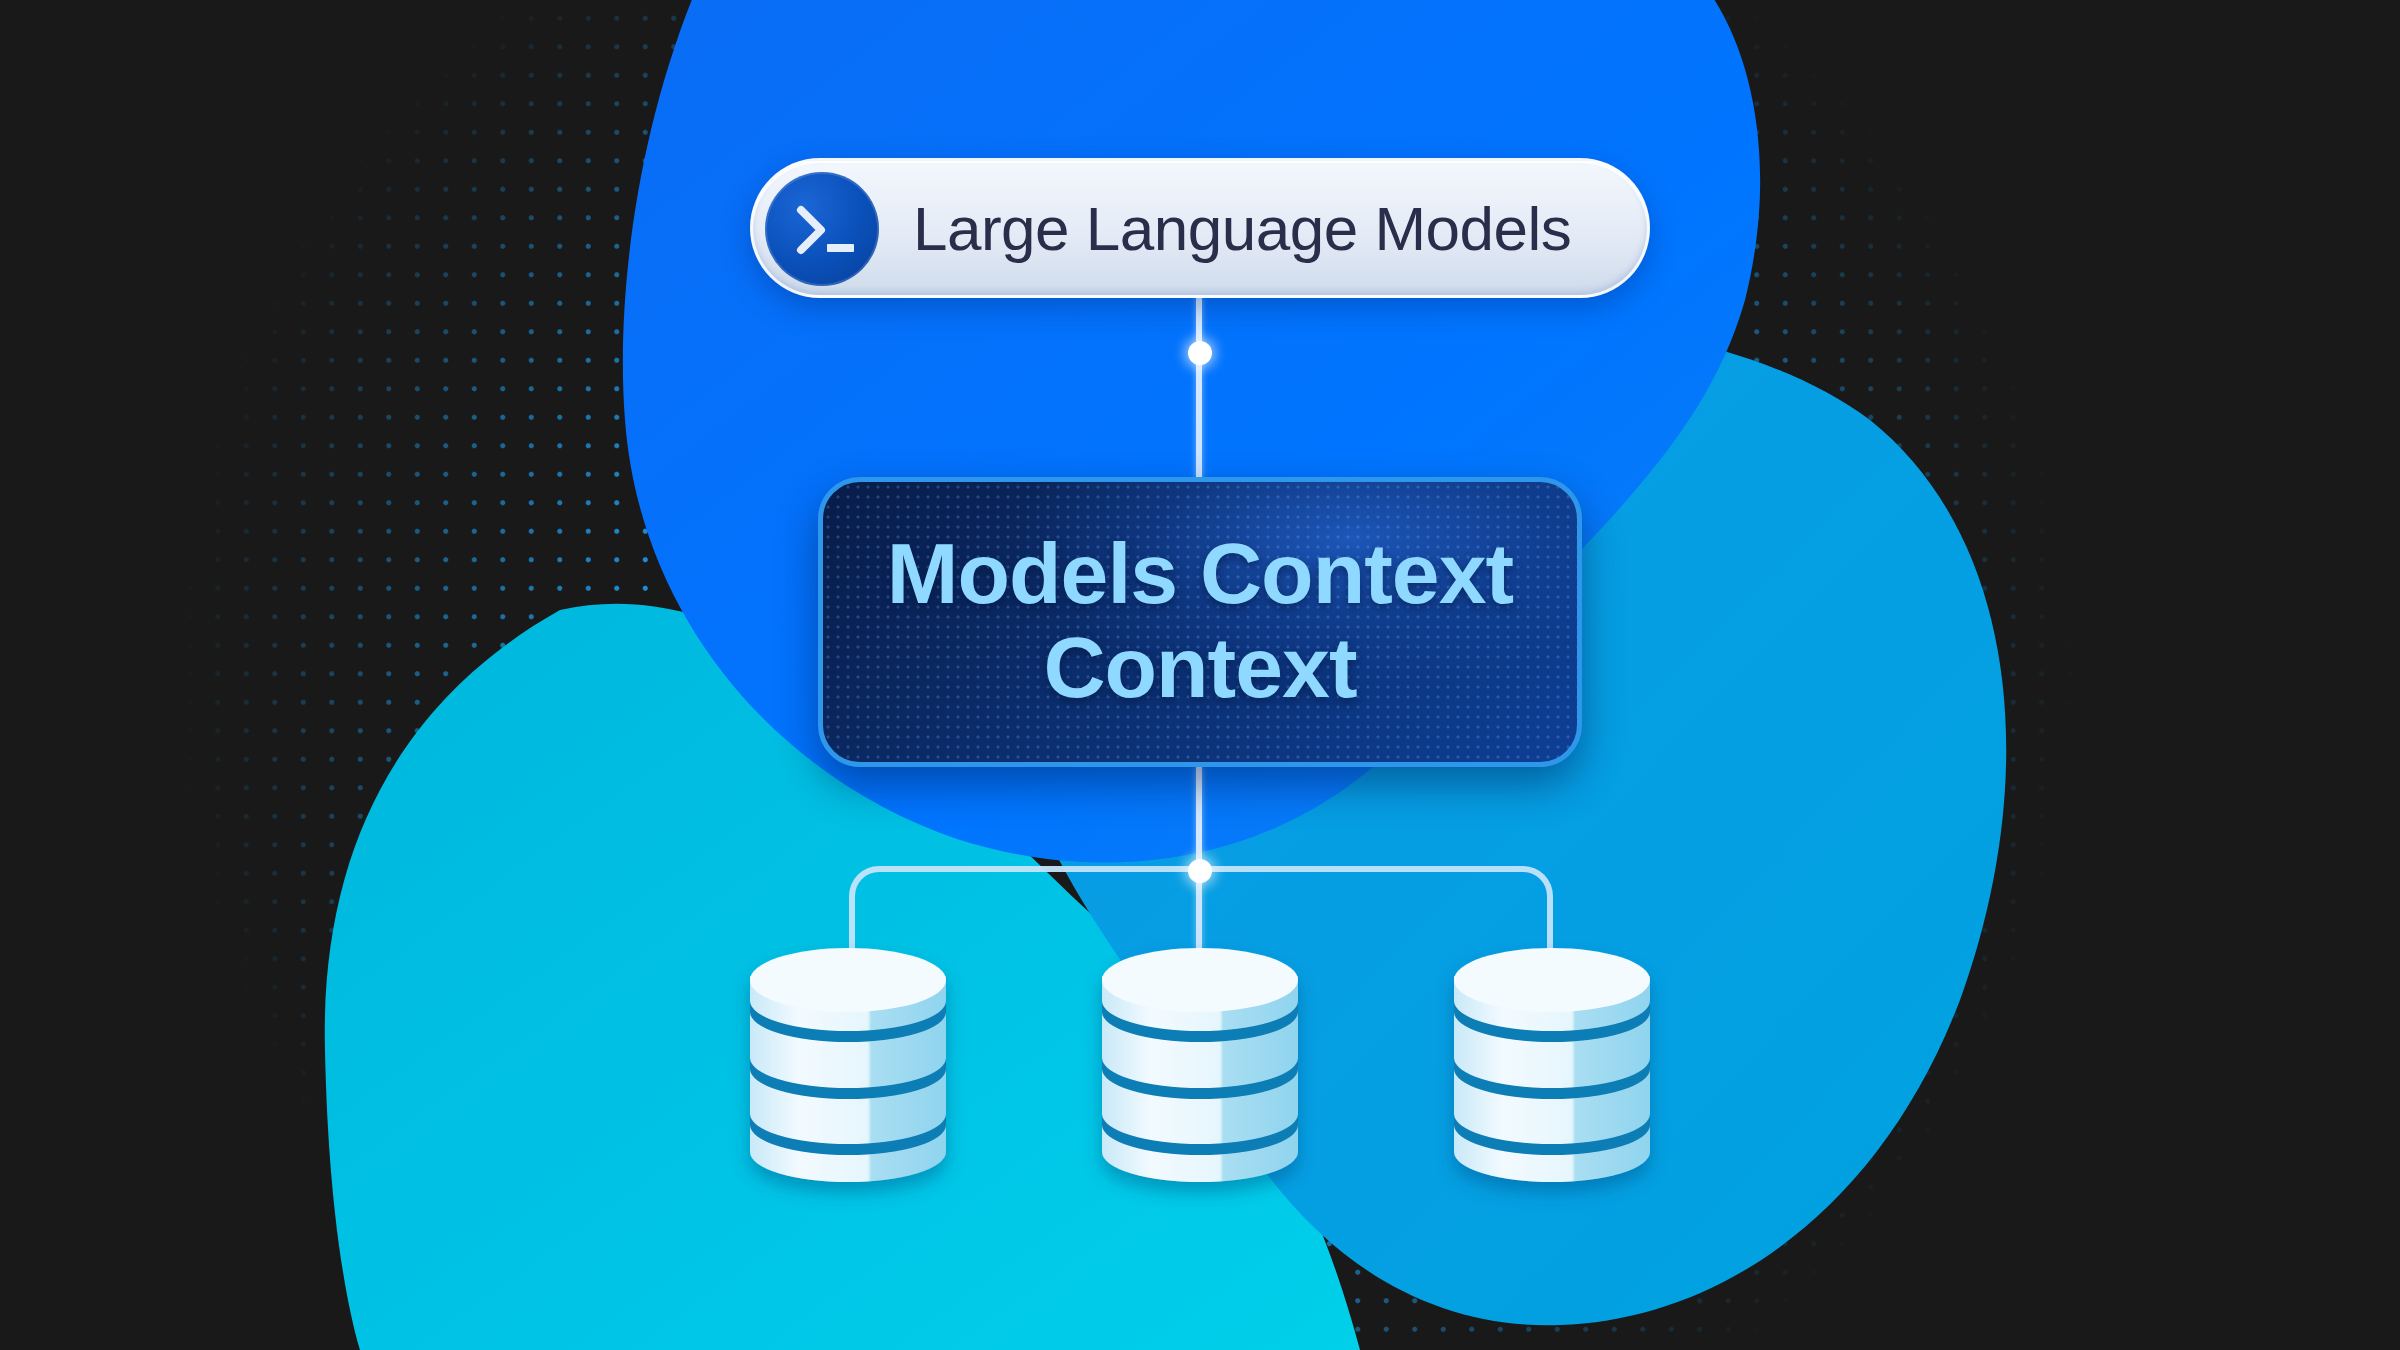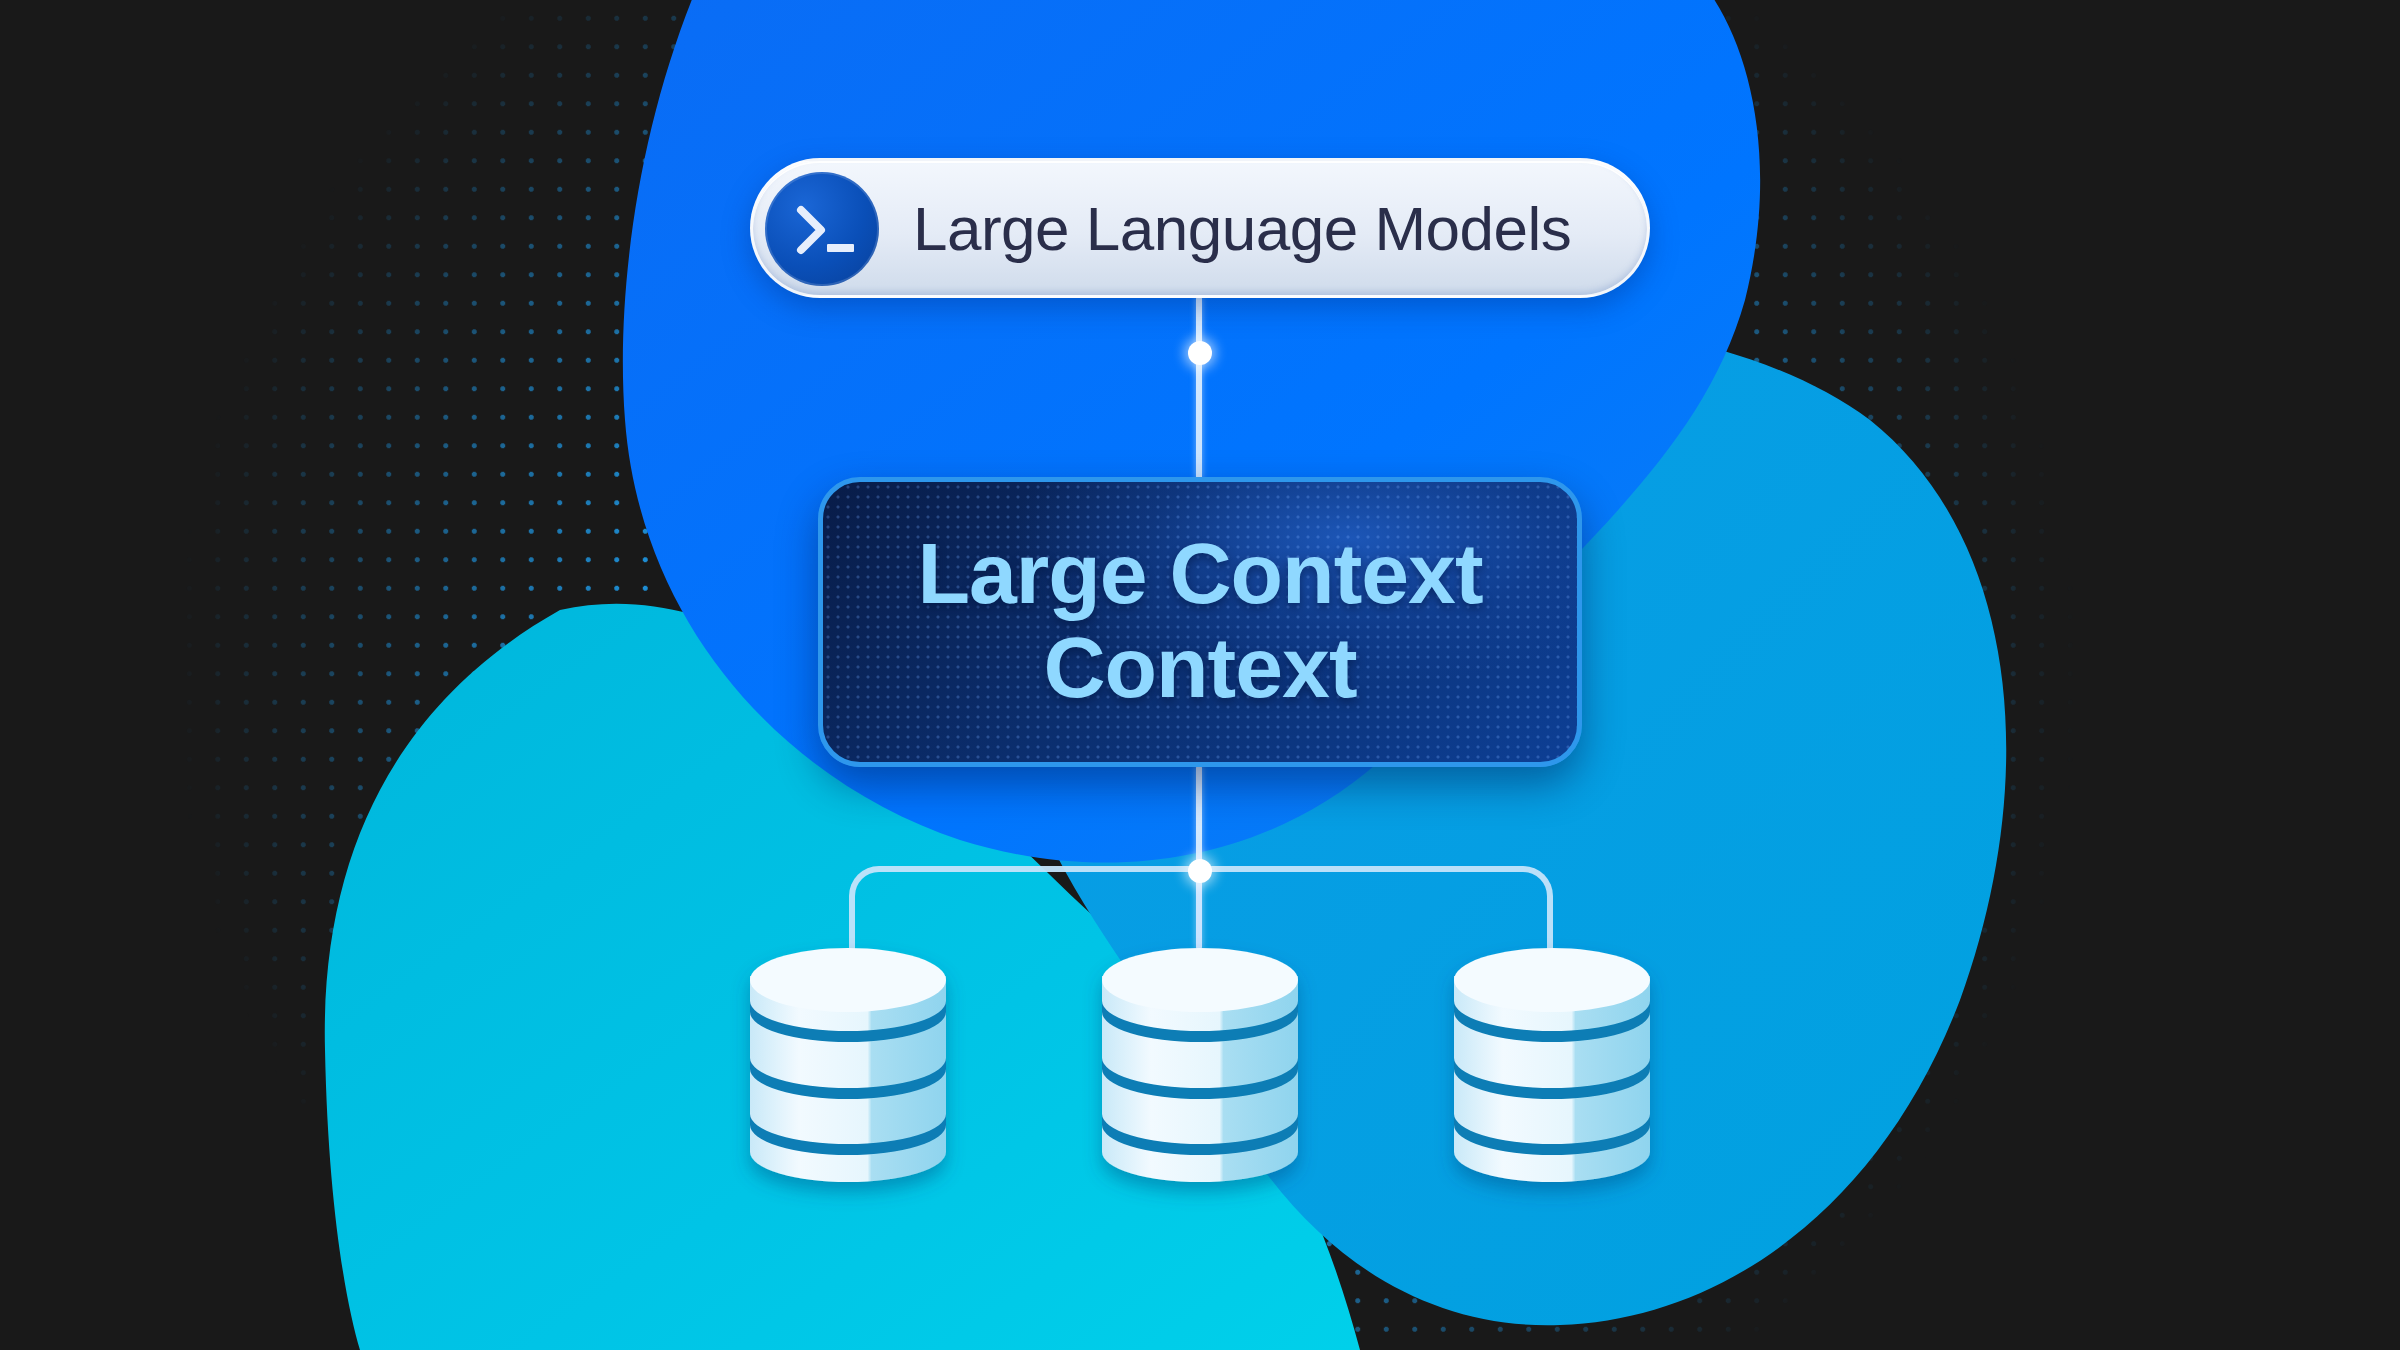--- a/index.html
+++ b/index.html
@@ -176,21 +176,21 @@
         <rect x="62" y="72" width="27" height="8" rx="1" fill="#e6eefc"></rect>
       </svg>
     </div>
     <div class="llm-label">Large Language Models</div>
   </div>
 
   <div class="vline" style="left:1196px; top:765px; height:185px;"></div>
 
   <div class="mcp-box">
     <div class="mcp-title">
-      <span>Large Context</span>
+      <span>Models Context</span>
       <span>Context</span>
     </div>
   </div>
 
   <div class="bracket"></div>
   <div class="dot" style="left:1188px; top:859px;"></div>
 
   <div class="db" style="left:750px; top:946px;">
     <svg width="196" height="236" viewBox="0 0 196 236">
       <defs>

